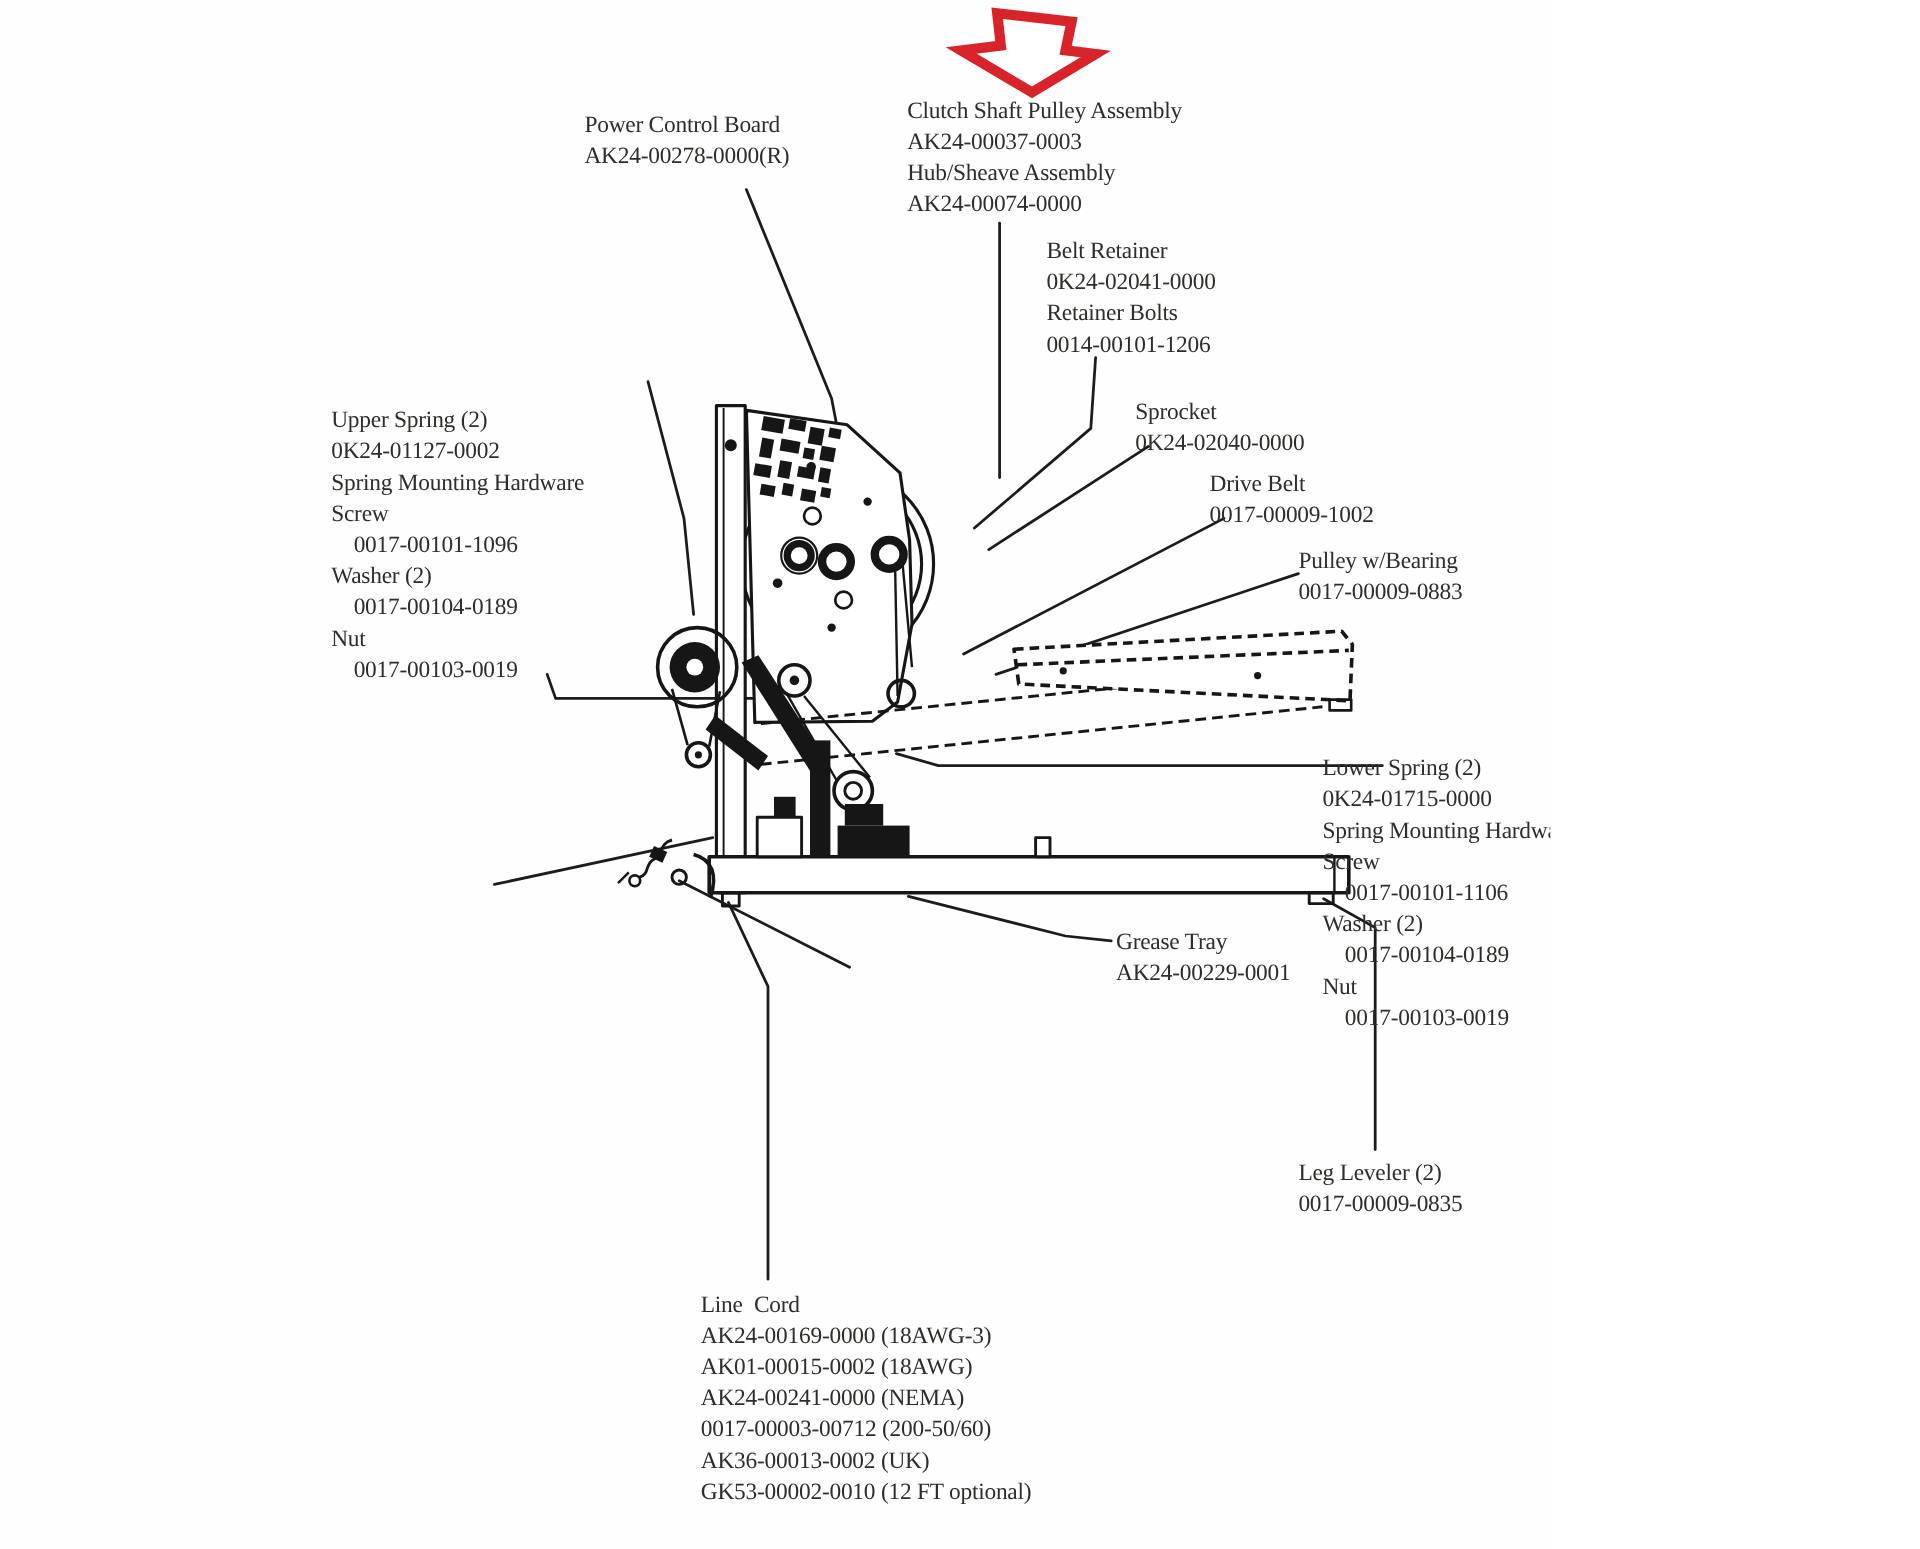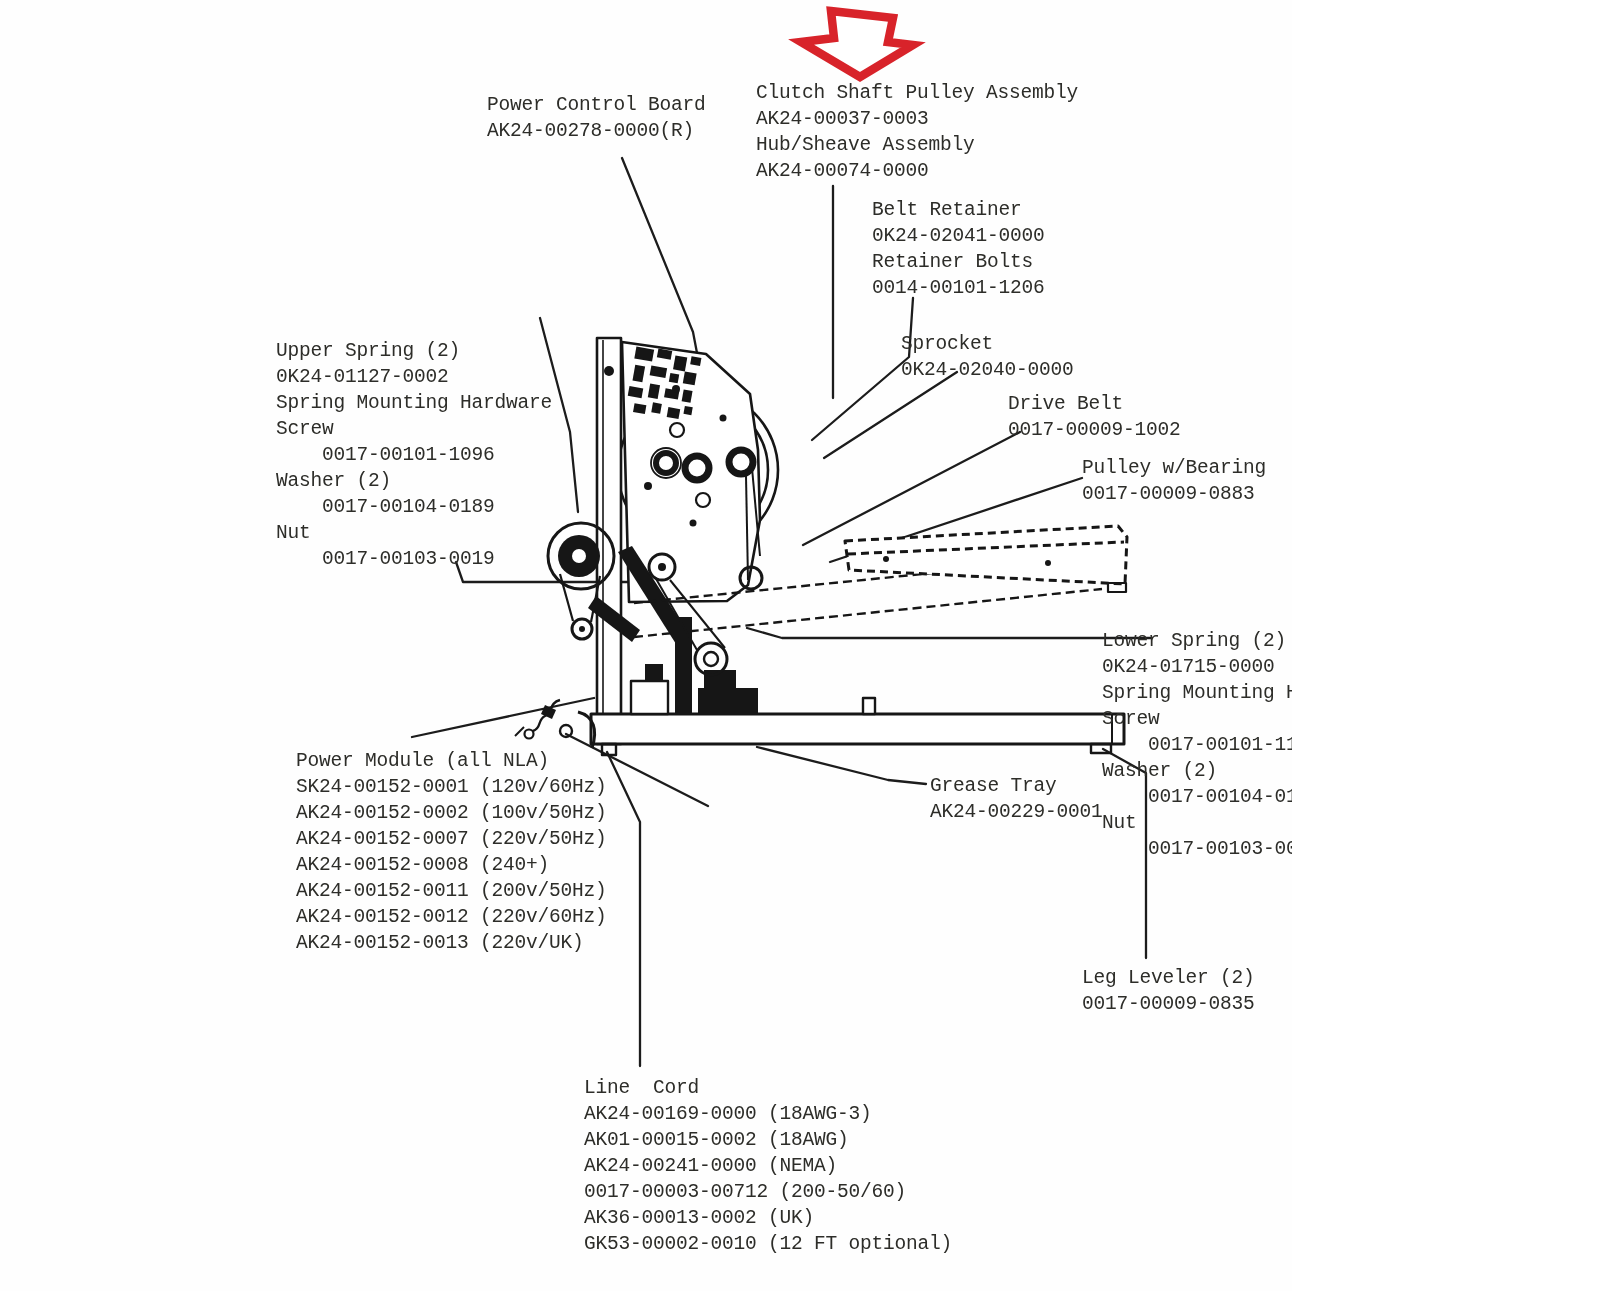--- a/index.html
+++ b/index.html
@@ -1,17 +1,17 @@
 <!DOCTYPE html>
 <html><head>
 <meta charset="utf-8">
 <style>
   html,body{margin:0;padding:0;background:#ffffff;}
   #page{position:relative;width:1292px;height:1291px;background:#fefefe;overflow:hidden;
-        font-family:Liberation Mono, monospace;}
+        font-family:Liberation Serif, serif;}
   .label{position:absolute;white-space:pre;font-size:19.5px;line-height:26px;
          color:#2d2d29;letter-spacing:-0.2px;}
   svg{position:absolute;left:0;top:0;}
 </style>
 </head>
 <body>
 <div id="page">
 
 <svg width="1600" height="1291" viewBox="0 0 1600 1291">
 
@@ -160,43 +160,35 @@
 Nut
     0017-00103-0019</div>
 <div class="label" style="left:756px;top:80px">Clutch Shaft Pulley Assembly
 AK24-00037-0003
 Hub/Sheave Assembly
 AK24-00074-0000</div>
 <div class="label" style="left:872px;top:197px">Belt Retainer
 0K24-02041-0000
 Retainer Bolts
 0014-00101-1206</div>
-<div class="label" style="left:901px;top:331px">Sprocket
+<div class="label" style="left:946px;top:331px">Sprocket
 0K24-02040-0000</div>
 <div class="label" style="left:1008px;top:391px">Drive Belt
 0017-00009-1002</div>
 <div class="label" style="left:1082px;top:455px">Pulley w/Bearing
 0017-00009-0883</div>
 <div class="label" style="left:1102px;top:628px">Lower Spring (2)
 0K24-01715-0000
 Spring Mounting Hardware
 Screw
     0017-00101-1106
 Washer (2)
     0017-00104-0189
 Nut
     0017-00103-0019</div>
-<div class="label" style="left:296px;top:748px">Power Module (all NLA)
-SK24-00152-0001 (120v/60Hz)
-AK24-00152-0002 (100v/50Hz)
-AK24-00152-0007 (220v/50Hz)
-AK24-00152-0008 (240+)
-AK24-00152-0011 (200v/50Hz)
-AK24-00152-0012 (220v/60Hz)
-AK24-00152-0013 (220v/UK)</div>
 <div class="label" style="left:930px;top:773px">Grease Tray
 AK24-00229-0001</div>
 <div class="label" style="left:1082px;top:965px">Leg Leveler (2)
 0017-00009-0835</div>
 <div class="label" style="left:584px;top:1075px">Line  Cord
 AK24-00169-0000 (18AWG-3)
 AK01-00015-0002 (18AWG)
 AK24-00241-0000 (NEMA)
 0017-00003-00712 (200-50/60)
 AK36-00013-0002 (UK)

